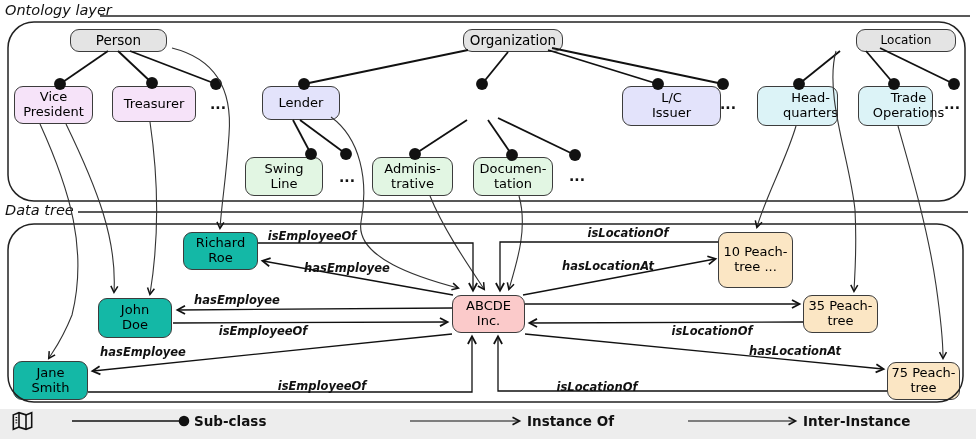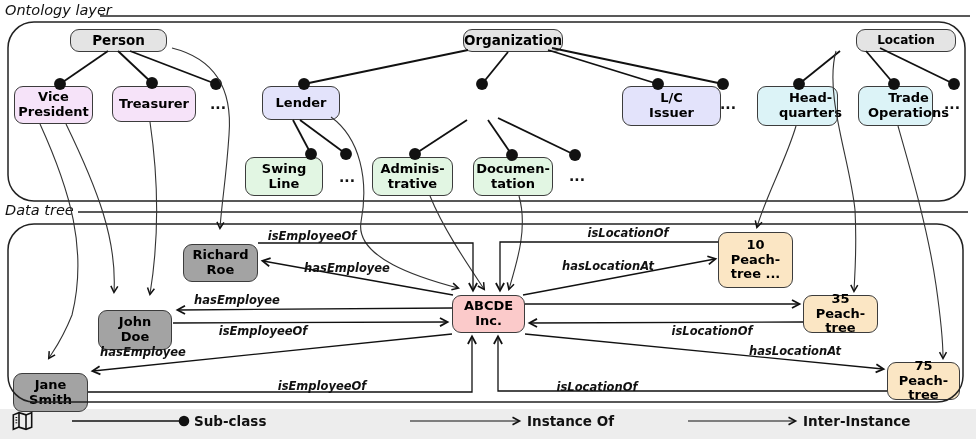--- a/index.html
+++ b/index.html
@@ -1,27 +1,27 @@
 <!DOCTYPE html>
 <html><head>
 <meta charset="utf-8">
 <style>
   html,body{margin:0;padding:0;background:#fff;}
   #stage{position:relative;width:976px;height:439px;background:#ffffff;overflow:hidden;
          font-family:"DejaVu Sans","Liberation Sans",sans-serif;}
   .layer-label{position:absolute;font-style:italic;font-size:14.5px;color:#111;z-index:3;}
   .node{position:absolute;display:flex;align-items:center;justify-content:center;text-align:center;
-        font-weight:bold;font-size:13px;line-height:1.12;color:#000;white-space:pre-line;
+        font-weight:normal;font-size:13px;line-height:1.12;color:#000;white-space:pre-line;
         border:1.5px solid #3c3c3c;border-radius:9px;z-index:2;box-sizing:border-box;padding:1px 2px;}
   .c-gray{background:#e4e4e4;}
   .c-lilac{background:#f6e3f9;}
   .c-lav{background:#e3e3fb;}
   .c-green{background:#e2f6e3;}
   .c-cyan{background:#dcf3f7;padding-left:28px;}
-  .c-yellow{background:#a3a3a3;margin-top:12px;}
+  .c-yellow{background:#14b8a6;}
   .c-salmon{background:#fbcaca;}
   .c-peach{background:#fbe6c4;}
   .dots{position:absolute;font-weight:bold;font-size:14px;color:#111;z-index:2;transform:translate(-50%,-50%);}
   .edge-label{position:absolute;font-weight:bold;font-style:italic;font-size:11.5px;color:#111;
               transform:translateX(-50%);z-index:3;white-space:nowrap;}
   #edges{position:absolute;left:0;top:0;z-index:4;pointer-events:none;}
   .legend-bar{position:absolute;left:0;top:409px;width:976px;height:30px;background:#ededed;z-index:1;}
   .legend-label{position:absolute;font-weight:bold;font-size:13.5px;color:#111;z-index:3;top:413px;}
   .map-icon{position:absolute;left:12px;top:411px;width:21px;height:20px;z-index:3;}
 </style>
@@ -32,21 +32,21 @@
 
   <div class="layer-label" style="left:5px;top:2px;">Ontology layer</div>
   <div class="layer-label" style="left:5px;top:202px;">Data tree</div>
 
   <div class="node c-gray" style="left:70px;top:29px;width:97px;height:23px;font-size:13.5px;">Person</div>
   <div class="node c-gray" style="left:463px;top:29px;width:100px;height:23px;font-size:13.5px;">Organization</div>
   <div class="node c-gray" style="left:856px;top:29px;width:100px;height:23px;font-size:12px;">Location</div>
 
   <div class="node c-lilac" style="left:14px;top:86px;width:79px;height:38px;">Vice
 President</div>
-  <div class="node c-lilac" style="left:112px;top:86px;width:84px;height:36px;">Treasurer</div>
+  <div class="node c-lilac" style="left:112px;top:86px;width:84px;height:36px;border-radius:7px;">Treasurer</div>
   <div class="node c-lav" style="left:262px;top:86px;width:78px;height:34px;">Lender</div>
   <div class="node c-lav" style="left:622px;top:86px;width:99px;height:40px;">L/C
 Issuer</div>
   <div class="node c-cyan" style="left:757px;top:86px;width:81px;height:40px;">Head-
 quarters</div>
   <div class="node c-cyan" style="left:858px;top:86px;width:75px;height:40px;">Trade
 Operations</div>
 
   <div class="node c-green" style="left:245px;top:157px;width:78px;height:39px;">Swing
 Line</div>

